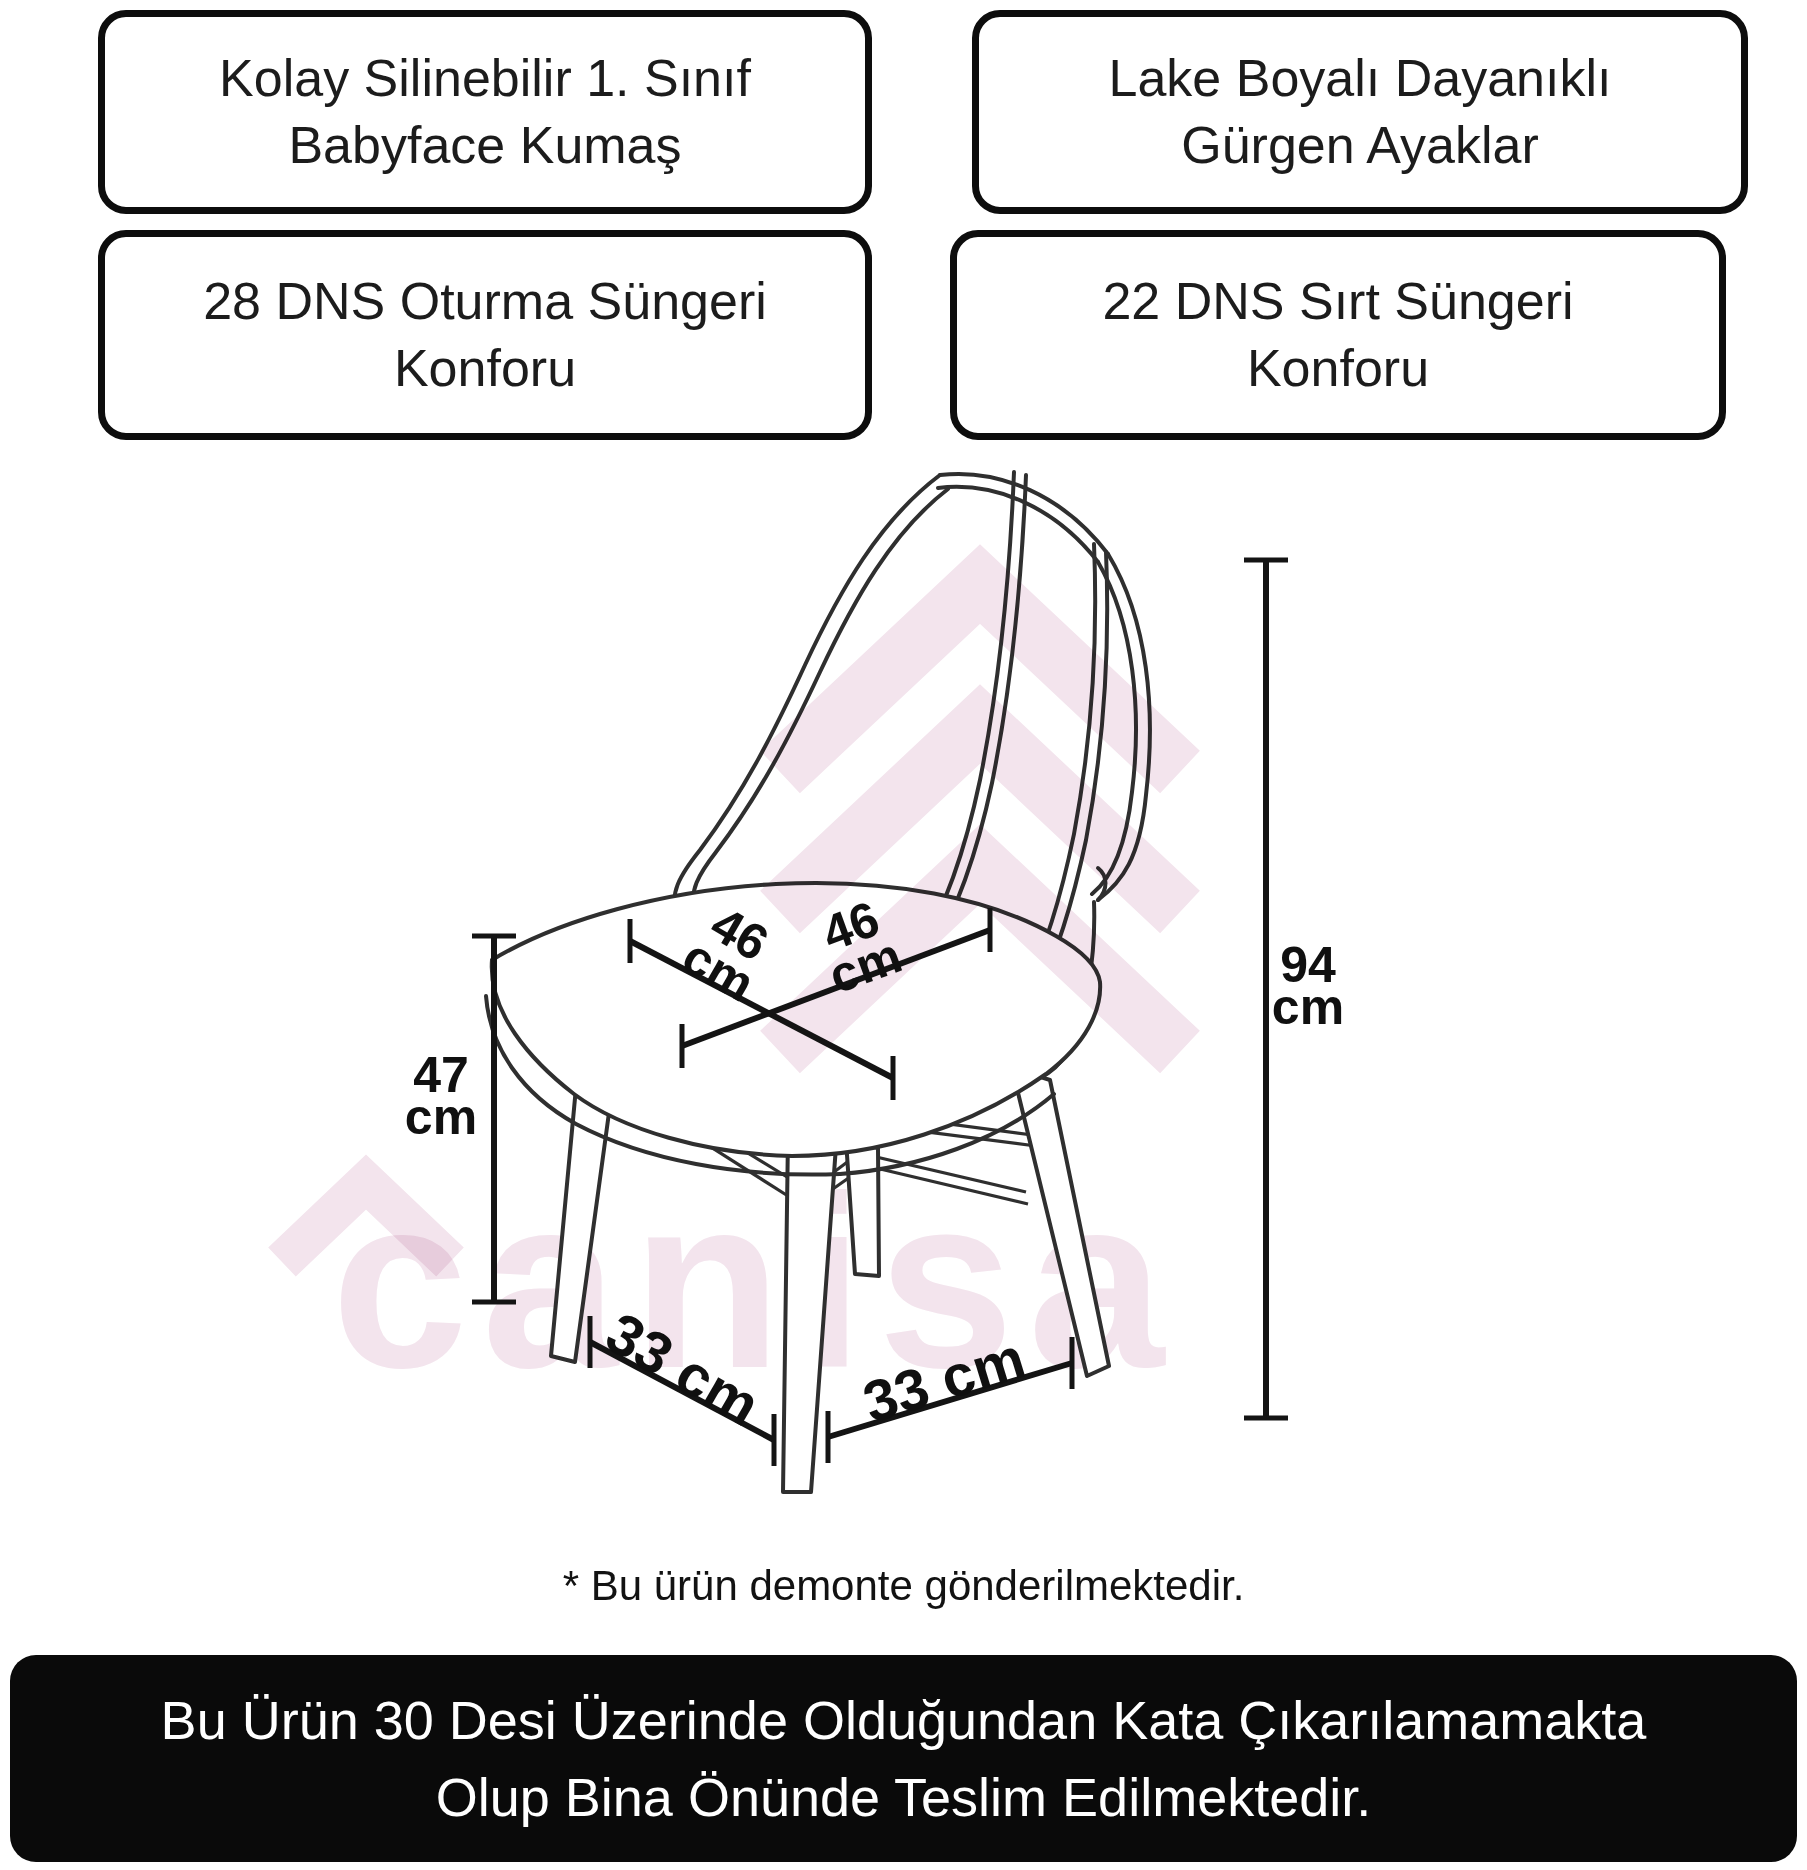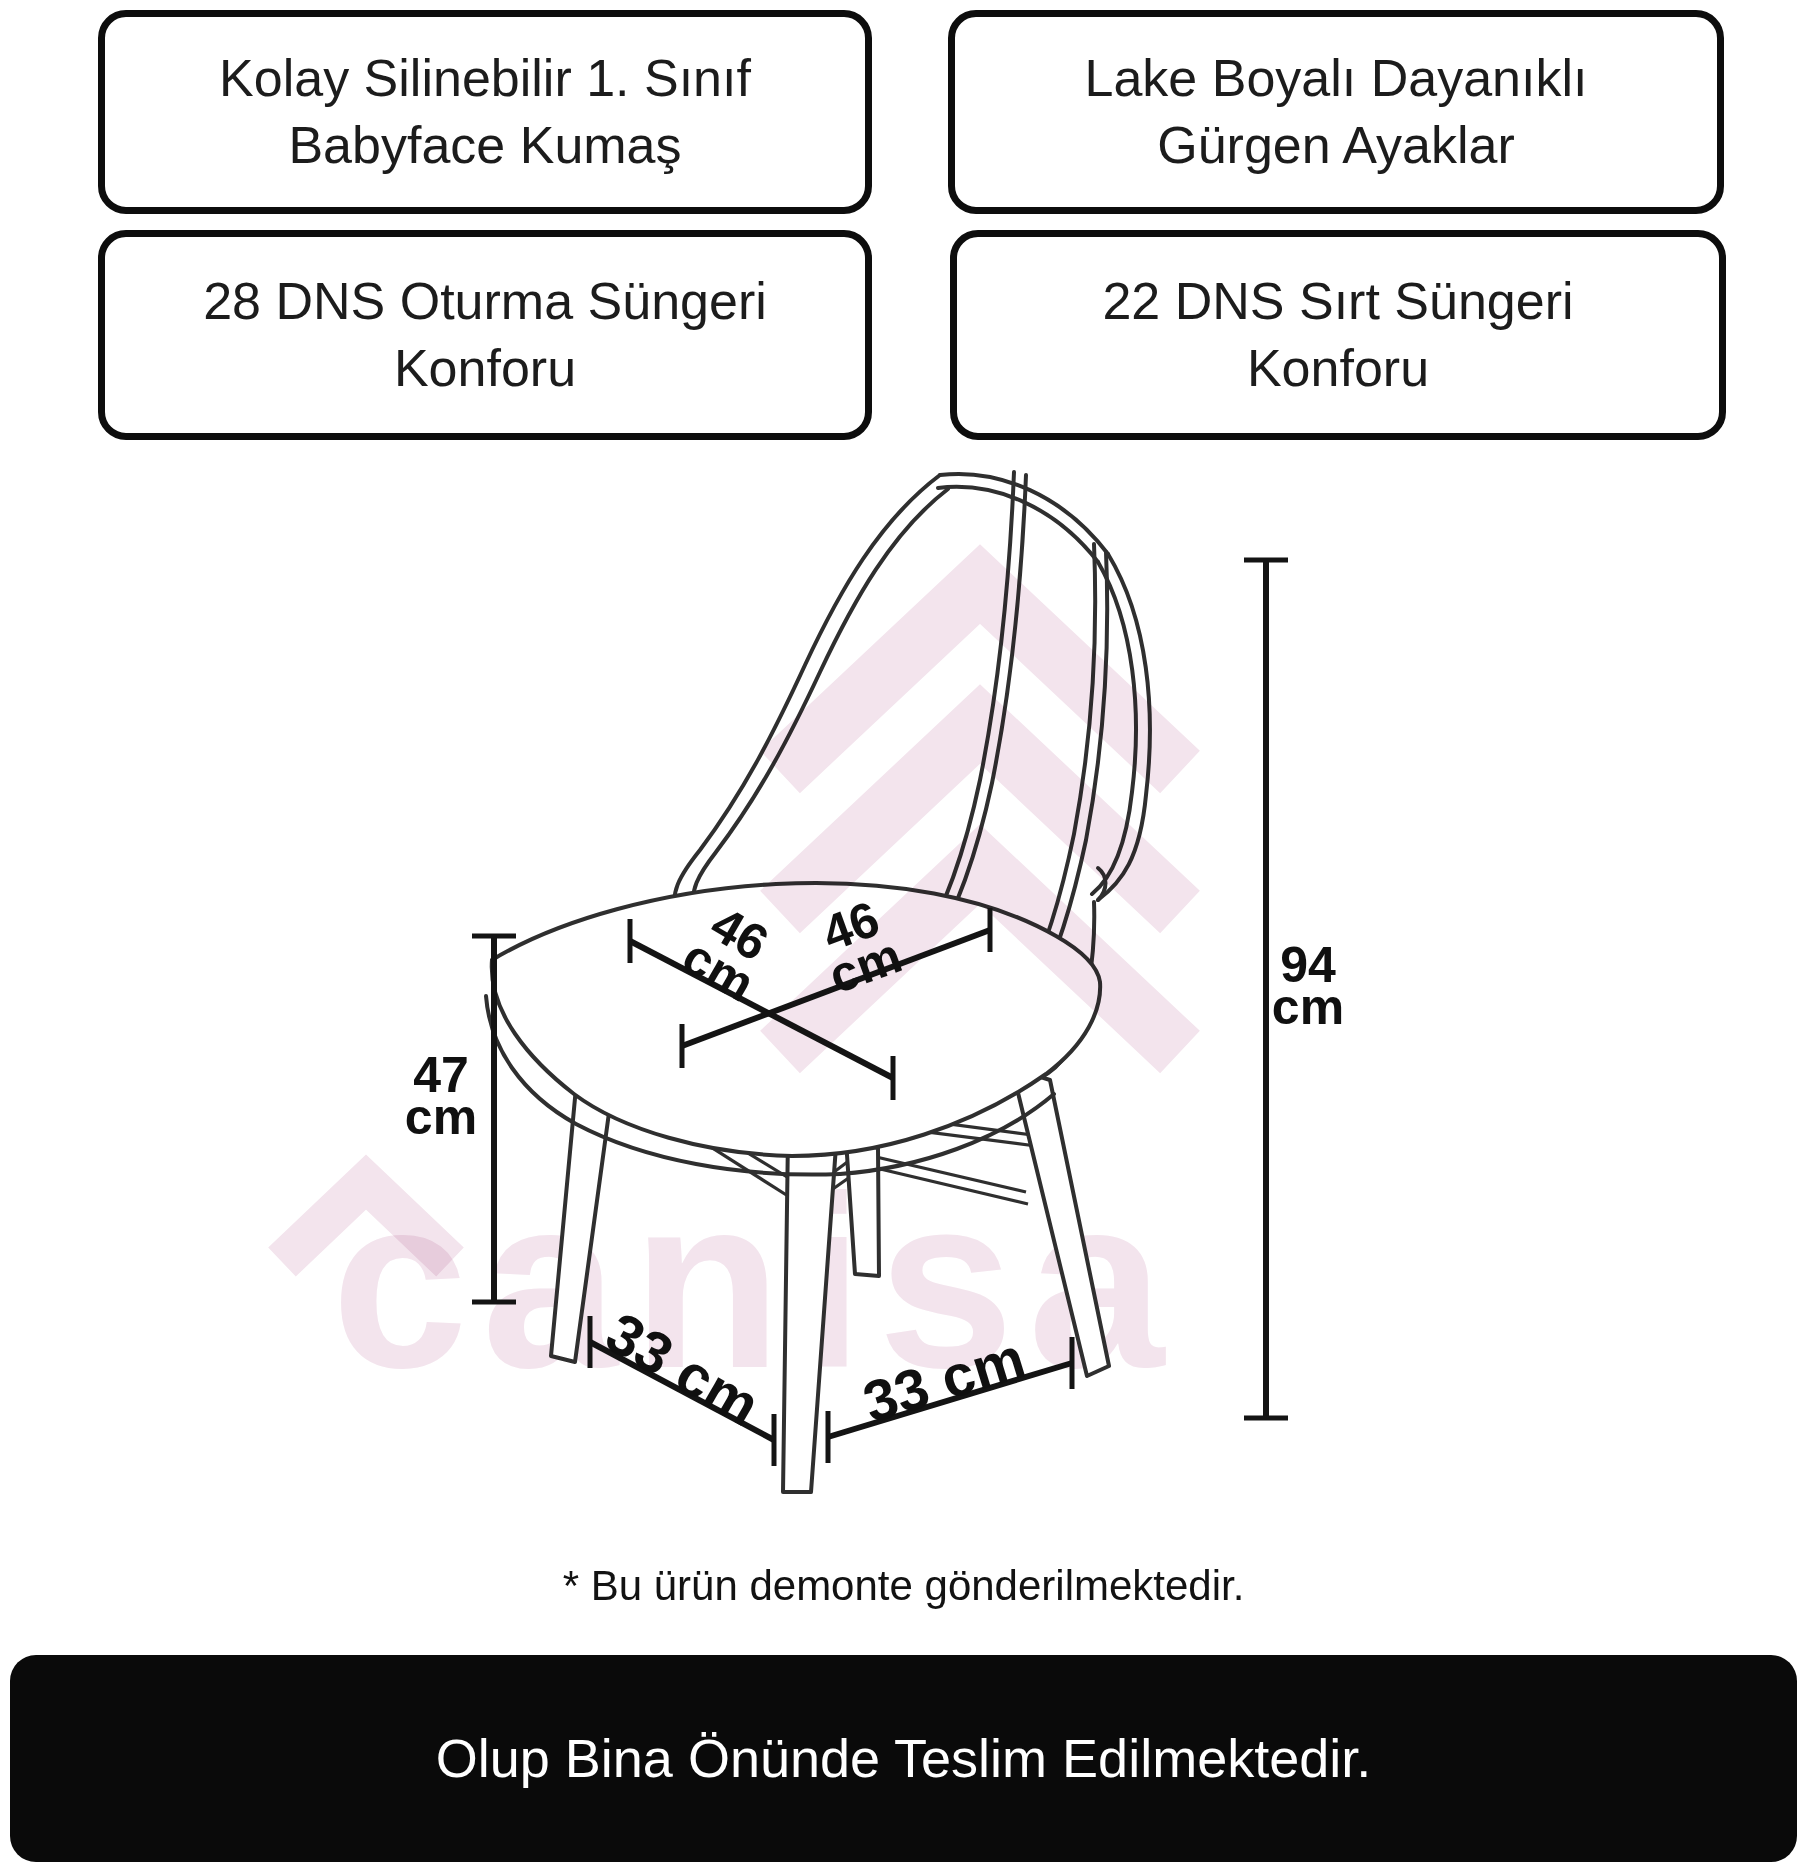--- a/index.html
+++ b/index.html
@@ -16,21 +16,21 @@
   
   .chair-svg{position:absolute;left:0;top:0;}
   
   .feature-box{
     position:absolute;background:#fff;border:7px solid #0d0d0d;border-radius:28px;
     display:flex;flex-direction:column;align-items:center;justify-content:center;
     text-align:center;color:#1c1c1c;font-size:52px;line-height:1.28;font-weight:400;
   }
   .fb1{left:98px;top:10px;width:760px;height:190px;}
   .fb2{left:98px;top:230px;width:760px;height:196px;}
-  .fb3{left:948px;top:10px;width:762px;height:190px;}
+  .fb3{left:972px;top:10px;width:762px;height:190px;}
   .fb4{left:950px;top:230px;width:762px;height:196px;}
   
   .dim{
     position:absolute;font-weight:700;color:#101010;text-align:center;
     transform:translate(-50%,-50%);white-space:nowrap;
   }
   .dim .v,.dim .u{display:block;font-size:50px;line-height:0.84;}
   .dim-rot30{transform:translate(-50%,-50%) rotate(30deg);}
   .dim-rotm20{transform:translate(-50%,-50%) rotate(-20deg);}
   .dim-single{font-size:58px;line-height:1;}
@@ -181,16 +181,17 @@
     <span>Gürgen Ayaklar</span>
   </div>
   <div class="feature-box fb4">
     <span>22 DNS Sırt Süngeri</span>
     <span>Konforu</span>
   </div>
 
   <div class="note">* Bu ürün demonte gönderilmektedir.</div>
 
   <div class="banner">
+    <span>Bu Ürün 30 Desi Üzerinde Olduğundan Kata Çıkarılamamakta</span>
     <span>Olup Bina Önünde Teslim Edilmektedir.</span>
   </div>
 
 </div>
 
 </body></html>

